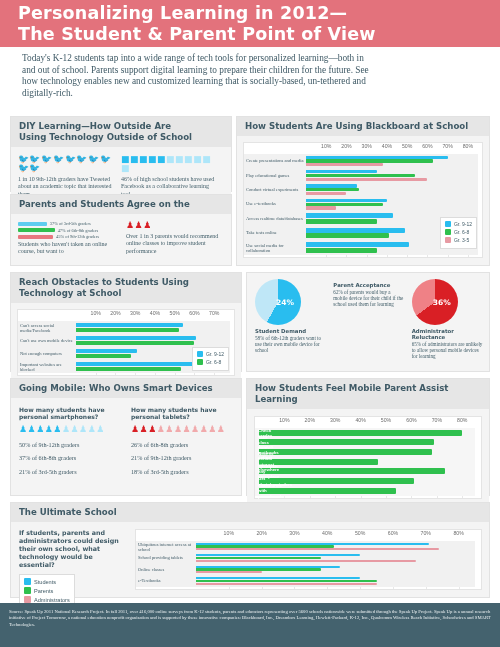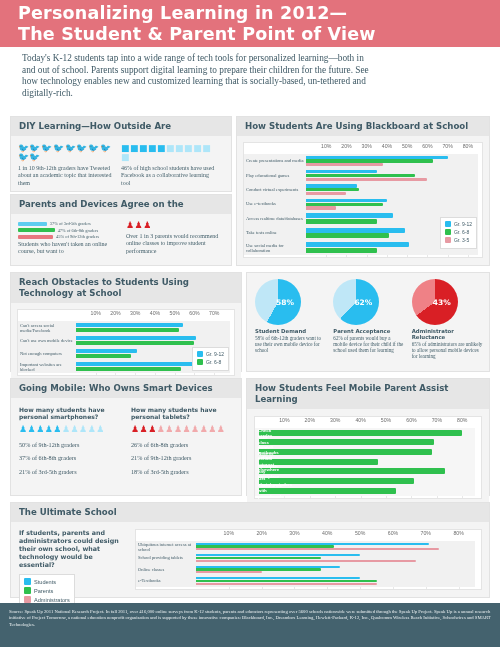--- a/index.html
+++ b/index.html
@@ -100,36 +100,37 @@
       <div>Personalizing Learning in 2012—</div>
       <div>The Student &amp; Parent Point of View</div>
     </div>
     <div class="hdr-intro">Today's K-12 students tap into a wide range of tech tools for personalized learning—both in and out of school. Parents support digital learning to prepare their children for the future. See how technology enables new and customized learning that is socially-based, un-tethered and digitally-rich.</div>
 
   </div>
 
   <div class="panel" style="left:10px;top:116px;width:222px;height:76px;">
     <div class="panel-hd">
       <div>DIY Learning—How Outside Are</div>
+      <div>Using Technology Outside of School</div>
     </div>
     <div class="panel-body" style="display:flex;padding:8px 7px 0 7px;gap:8px;">
       <div style="width:95px;">
         <div class="iconrow" id="diyIcons0"><span class="glyph" style="color: rgb(41, 189, 239);">🐦</span><span class="glyph" style="color: rgb(174, 230, 249);">🐦</span><span class="glyph" style="color: rgb(174, 230, 249);">🐦</span><span class="glyph" style="color: rgb(174, 230, 249);">🐦</span><span class="glyph" style="color: rgb(174, 230, 249);">🐦</span><span class="glyph" style="color: rgb(174, 230, 249);">🐦</span><span class="glyph" style="color: rgb(174, 230, 249);">🐦</span><span class="glyph" style="color: rgb(174, 230, 249);">🐦</span><span class="glyph" style="color: rgb(174, 230, 249);">🐦</span><span class="glyph" style="color: rgb(174, 230, 249);">🐦</span></div>
         <div class="sub-note">1 in 10 9th-12th graders have Tweeted about an academic topic that interested them</div>
       </div>
       <div style="width:95px;">
         <div class="iconrow" id="diyIcons1"><span class="glyph" style="color: rgb(41, 189, 239);">■</span><span class="glyph" style="color: rgb(41, 189, 239);">■</span><span class="glyph" style="color: rgb(41, 189, 239);">■</span><span class="glyph" style="color: rgb(41, 189, 239);">■</span><span class="glyph" style="color: rgb(41, 189, 239);">■</span><span class="glyph" style="color: rgb(174, 230, 249);">■</span><span class="glyph" style="color: rgb(174, 230, 249);">■</span><span class="glyph" style="color: rgb(174, 230, 249);">■</span><span class="glyph" style="color: rgb(174, 230, 249);">■</span><span class="glyph" style="color: rgb(174, 230, 249);">■</span><span class="glyph" style="color: rgb(174, 230, 249);">■</span></div>
         <div class="sub-note">46% of high school students have used Facebook as a collaborative learning tool</div>
       </div>
     </div>
   </div>
 
   <div class="panel" style="left:10px;top:194px;width:222px;height:72px;">
     <div class="panel-hd">
-      <div>Parents and Devices Agree on the</div>
+      <div>Parents and Students Agree on the</div>
     </div>
     <div class="panel-body" style="display:flex;padding:7px 7px 0 7px;gap:8px;">
       <div style="width:100px;">
         <div class="mini-wrap" id="parentBars">
             <div class="mini-row">
               <div class="mini-bar" style="width: 28.86px; background: rgb(95, 205, 239);"></div>
               <div class="mini-lbl">37% of 3rd-5th graders</div>
             </div>
             <div class="mini-row">
               <div class="mini-bar" style="width: 36.66px; background: rgb(47, 192, 78);"></div>
@@ -294,35 +295,32 @@
             </div>
           </div>
         </div>
     </div>
   </div>
 
   <div class="panel" style="left:246px;top:272px;width:244px;height:100px;">
     <div class="panel-body" style="display:flex;padding:6px 6px 0 8px;gap:7px;" id="pieRow">
         <div style="width: 74px;">
           <div class="pie" style="background: conic-gradient(rgb(41, 189, 239) 0deg, rgb(41, 189, 239) 208.8deg, rgb(191, 231, 247) 208.8deg, rgb(191, 231, 247) 360deg); transform: rotate(0deg);">
-            <div class="pie-lab">58%</div>
+            <div class="pie-lab">24%</div>
           </div>
           <div class="pie-t">Student Demand</div>
           <div class="pie-d">58% of 6th-12th graders want to use their own mobile device for school</div>
         </div>
         <div style="width: 74px;">
-          <div class="pie" style="background: conic-gradient(rgb(41, 189, 239) 0deg, rgb(41, 189, 239) 223.2deg, rgb(191, 231, 247) 223.2deg, rgb(191, 231, 247) 360deg); transform: rotate(0deg);">
-            <div class="pie-lab">62%</div>
-          </div>
           <div class="pie-t">Parent Acceptance</div>
           <div class="pie-d">62% of parents would buy a mobile device for their child if the school used them for learning</div>
         </div>
         <div style="width: 74px;">
           <div class="pie" style="background: conic-gradient(rgb(217, 31, 37) 0deg, rgb(217, 31, 37) 234deg, rgb(239, 129, 134) 234deg, rgb(239, 129, 134) 360deg); transform: rotate(0deg);">
-            <div class="pie-lab">43%</div>
+            <div class="pie-lab">36%</div>
           </div>
           <div class="pie-t">Administrator Reluctance</div>
           <div class="pie-d">65% of administrators are unlikely to allow personal mobile devices for learning</div>
         </div>
       </div>
   </div>
 
   <div class="panel" style="left:10px;top:378px;width:232px;height:118px;">
     <div class="panel-hd">Going Mobile: Who Owns Smart Devices</div>
     <div class="panel-body" style="display:flex;padding:8px 8px 0 8px;gap:10px;" id="gmRow">

